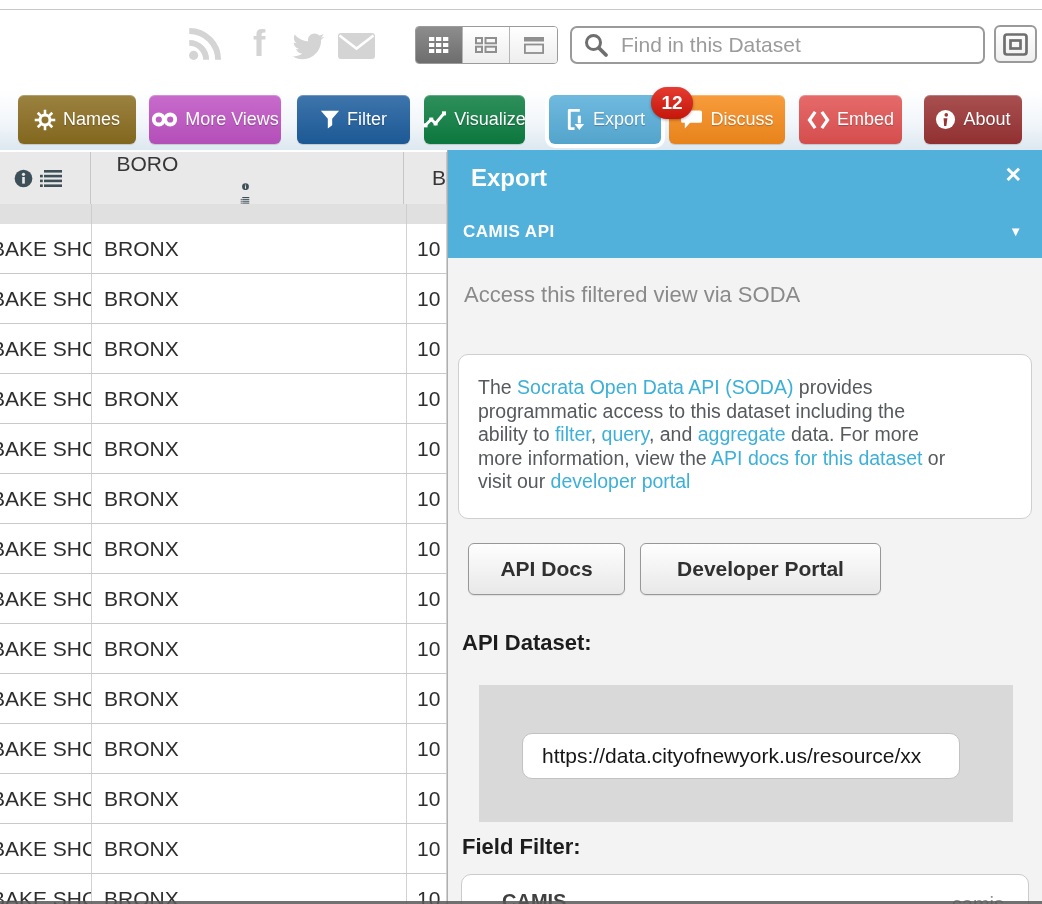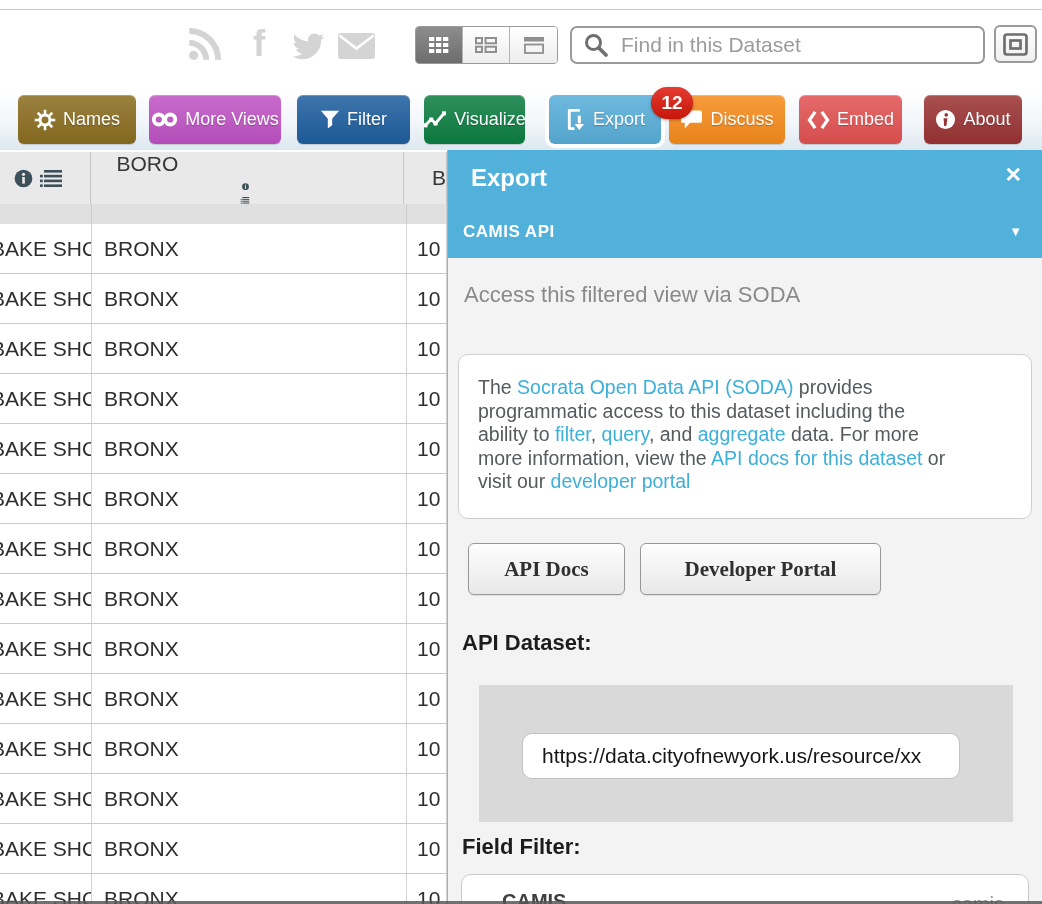--- a/index.html
+++ b/index.html
@@ -48,21 +48,21 @@
   #panel { position:absolute; left:447px; top:150px; width:595px; height:754px; background:#f3f3f3; border-left:1px solid #aeaeae; overflow:hidden; z-index:20; }
   .panel-head { position:absolute; top:0; left:0; width:100%; height:108px; background:#52b1db; }
   .p-title { position:absolute; left:23px; top:14px; font-size:24px; font-weight:bold; color:#fff; }
   .p-close { position:absolute; right:20px; top:13px; font-size:21px; font-weight:bold; color:#fff; cursor:pointer; }
   .soda-row { position:absolute; left:0; top:62px; width:100%; height:46px; }
   .soda-label { position:absolute; left:15px; top:10px; font-size:17px; font-weight:bold; color:#fff; letter-spacing:.5px; }
   .soda-caret { position:absolute; right:20px; top:12px; font-size:13px; color:#fff; cursor:pointer; }
   .p-subtitle { position:absolute; left:16px; top:132px; font-size:22px; color:#8a8a8a; }
   .infobox { position:absolute; left:10px; top:204px; width:574px; border:1px solid #cfcfcf; border-radius:10px; background:#fff; padding:21px 19px 24px 19px; font-size:19.5px; line-height:23.5px; color:#565a5d; }
   .infobox a { color:#3cb0d8; text-decoration:none; cursor:pointer; }
-  .p-btn { position:absolute; top:393px; height:52px; background:linear-gradient(#fefefe,#e8e8e8); border:1px solid #979797; border-radius:6px; font-size:21px; font-weight:bold; color:#303030; display:flex; align-items:center; justify-content:center; cursor:pointer; box-shadow:0 1px 1px rgba(0,0,0,.08);font-family:Liberation Serif, serif; }
+  .p-btn { position:absolute; top:393px; height:52px; background:linear-gradient(#fefefe,#e8e8e8); border:1px solid #979797; border-radius:6px; font-size:21px; font-weight:bold; color:#303030; display:flex; align-items:center; justify-content:center; cursor:pointer; box-shadow:0 1px 1px rgba(0,0,0,.08); }
   #btn-apidocs { left:20px; width:157px; }
   #btn-devportal { left:192px; width:241px; }
   .p-h2 { position:absolute; font-size:22px; font-weight:bold; color:#1d1d1d; }
   #lbl-endpoint { left:14px; top:480px; }
   .graybox { position:absolute; left:31px; top:535px; width:534px; height:137px; background:#d9d9d9; }
   .graybox input { position:absolute; left:43px; top:48px; width:438px; height:46px; border:1px solid #c2c2c2; border-radius:10px; background:#fff; font-size:21px; color:#161616; padding-left:19px; font-family:"Liberation Sans",sans-serif; outline:none; white-space:nowrap; overflow:hidden; }
   #lbl-fields { left:14px; top:684px; }
   .fieldsbox { position:absolute; left:13px; top:724px; width:568px; height:80px; background:#fff; border:1px solid #cbcbcb; border-radius:10px; }
   .frow { position:absolute; left:0; top:12px; width:100%; height:40px; }
   .fname { position:absolute; left:40px; top:3px; font-size:20px; font-weight:bold; color:#3f3f3f; }

